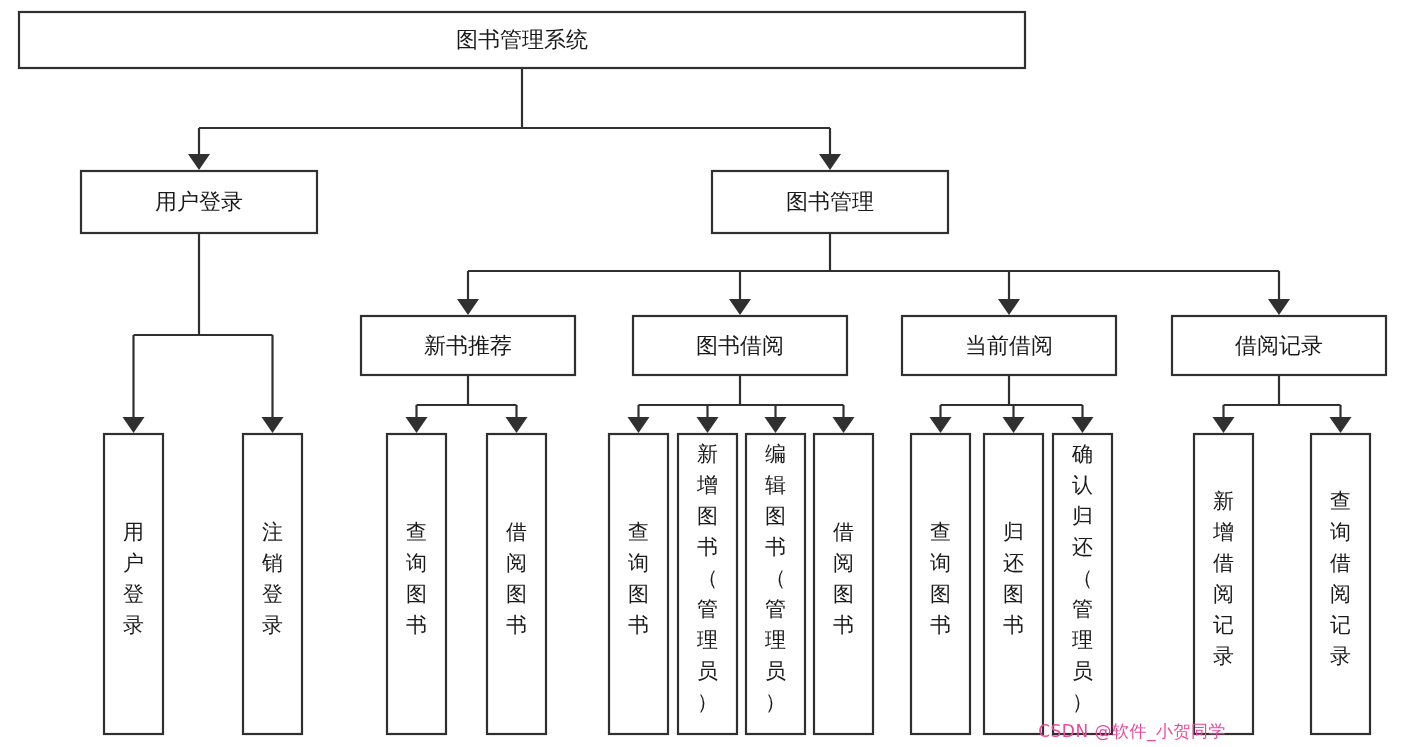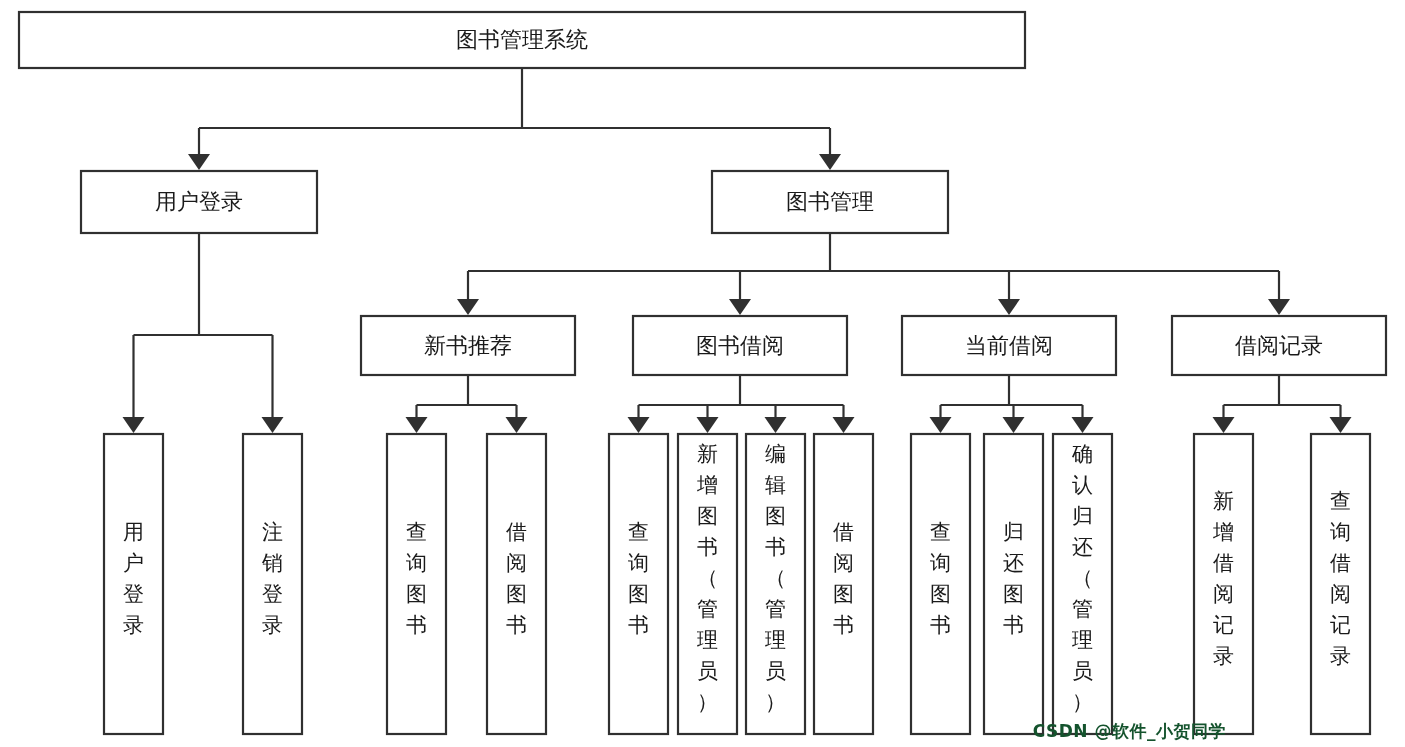--- a/index.html
+++ b/index.html
@@ -53,27 +53,26 @@
   .node-label-v {
     fill: #1a1a1a;
     font-family: "DejaVu Sans", "Liberation Sans", sans-serif;
     font-size: 21px;
     text-anchor: middle;
   }
   .watermark {
     position: absolute;
     right: 14px;
     bottom: 4px;
-    color: #14532d;
+    color: #ec4899;
     font-size: 17px;
     font-family: "DejaVu Sans", "Liberation Sans", sans-serif;
     white-space: nowrap;
     letter-spacing: 0.5px;
     pointer-events: none;
-    font-weight: bold;
   }
 </style>
 </head>
 <body>
 
 <div id="diagram-root">
   <svg id="tree-svg" viewBox="0 0 1405 747" xmlns="http://www.w3.org/2000/svg">
     <g id="edge-layer">
         <g>
           <path class="connector" d="M 522 68 L 522 128"></path>

